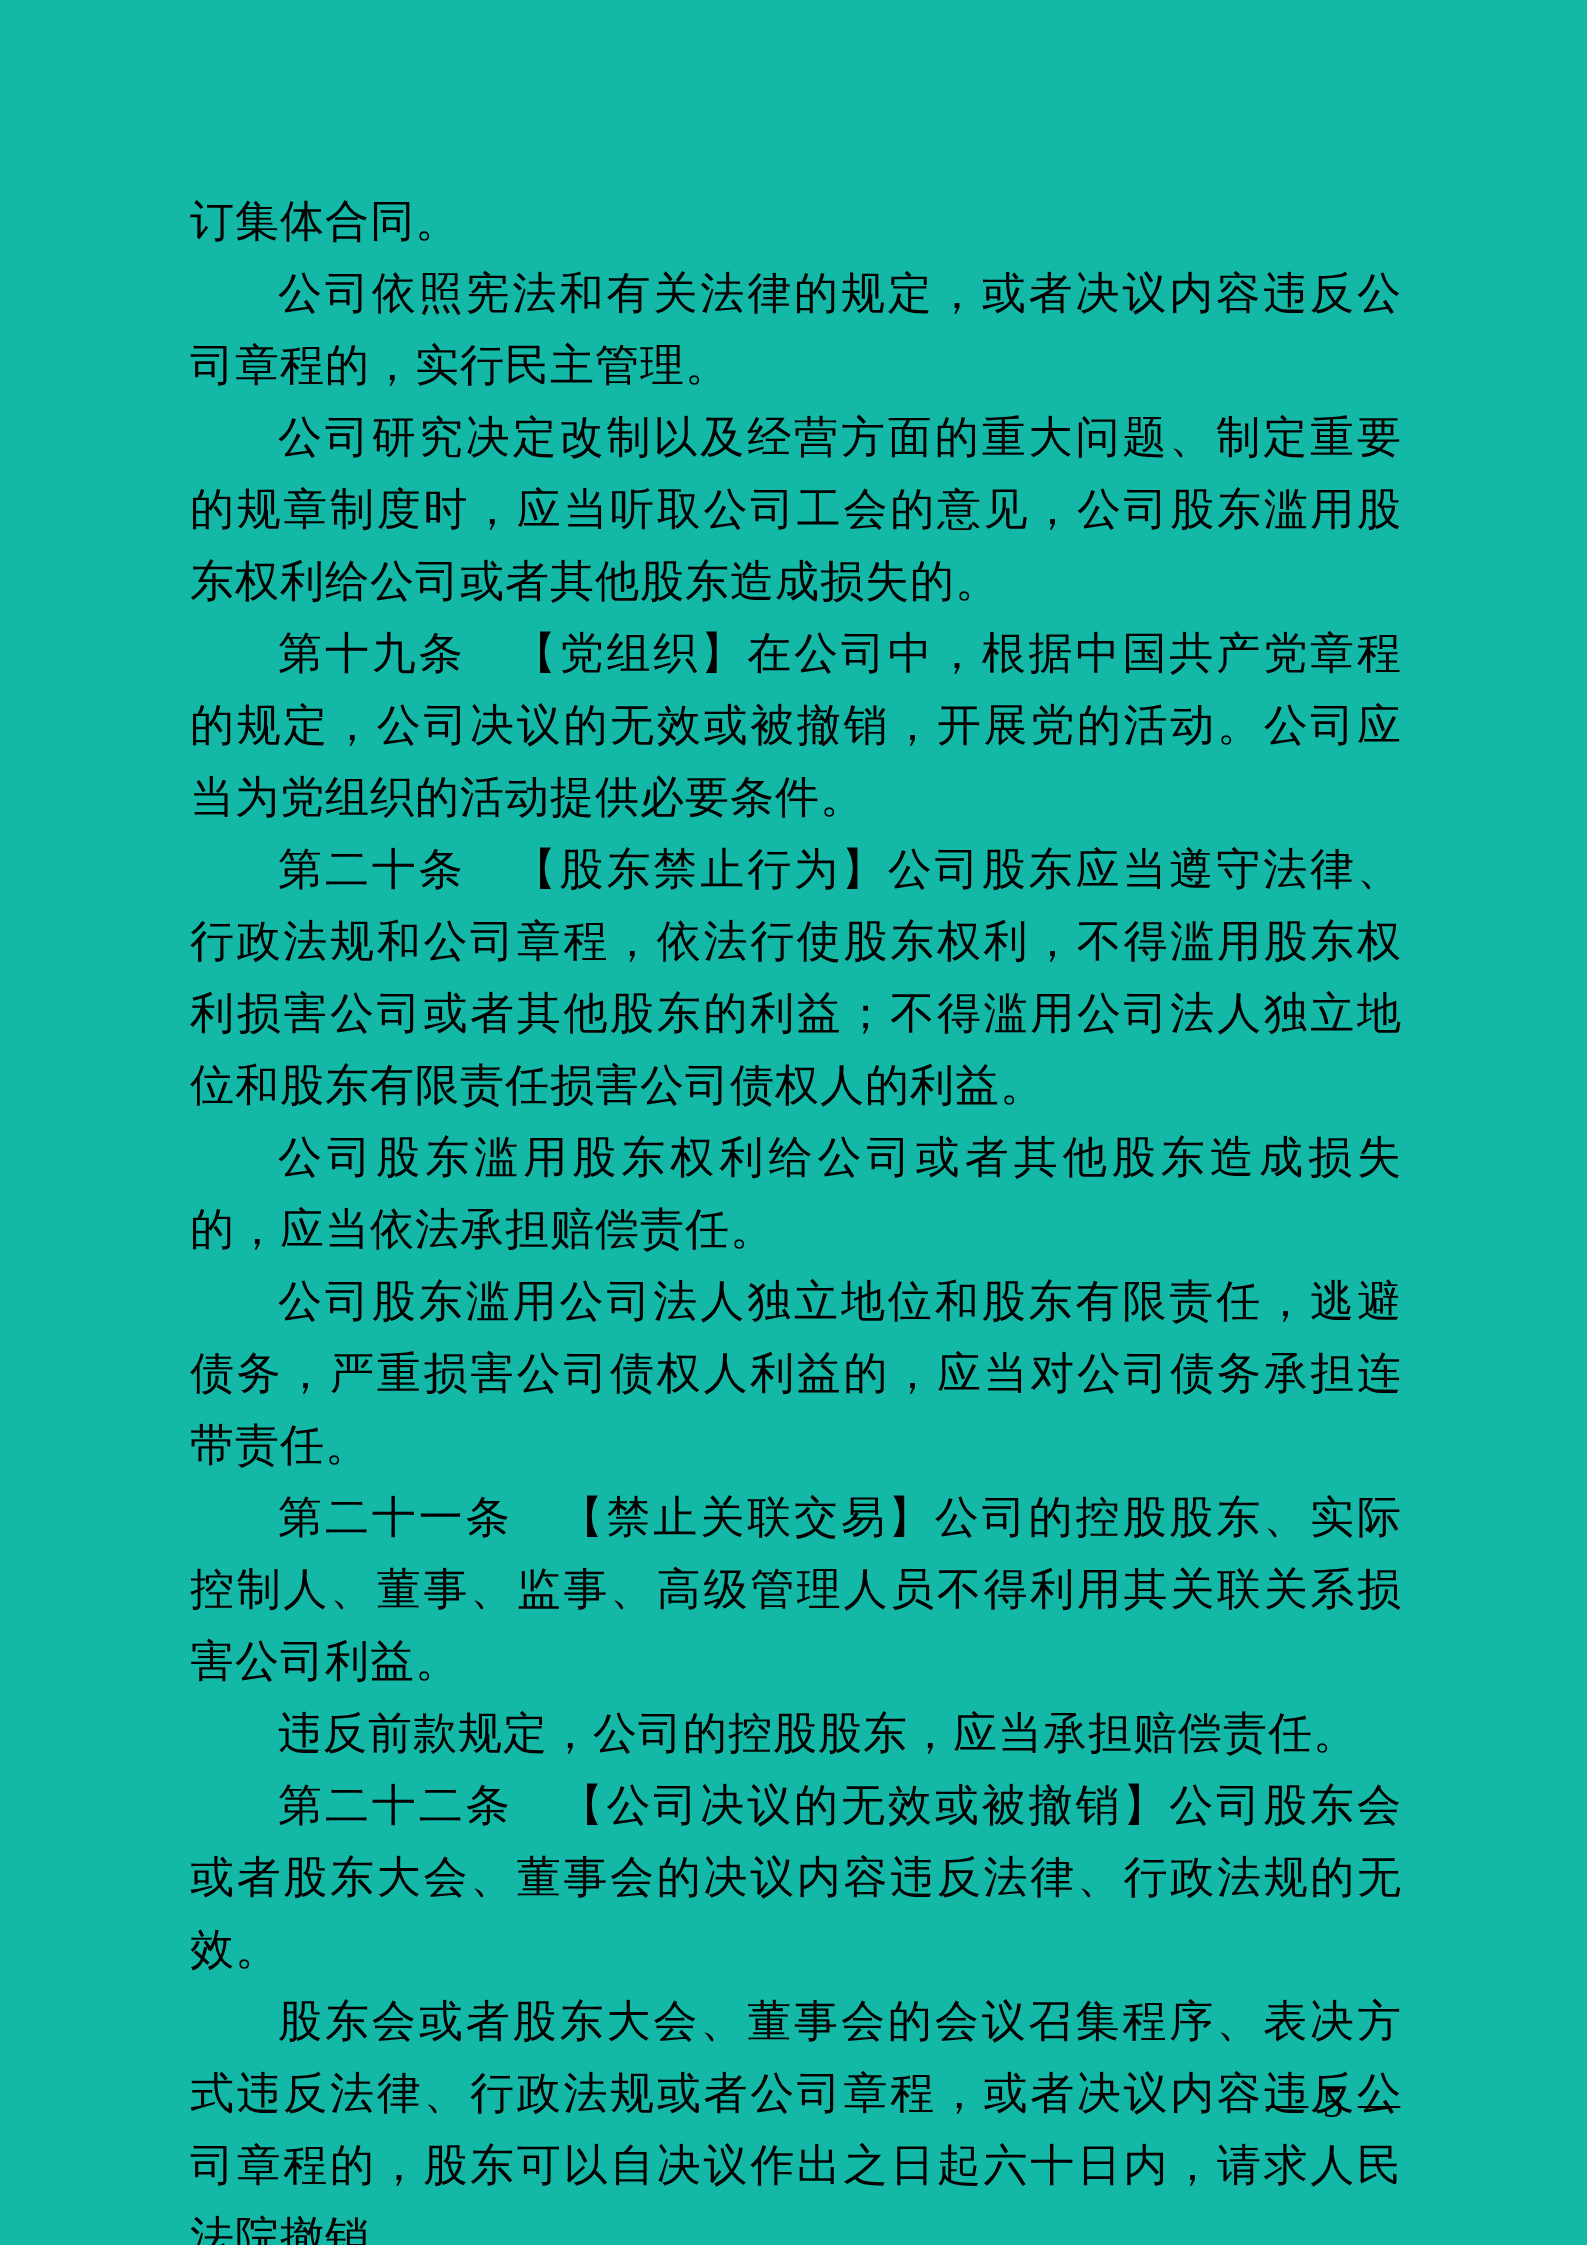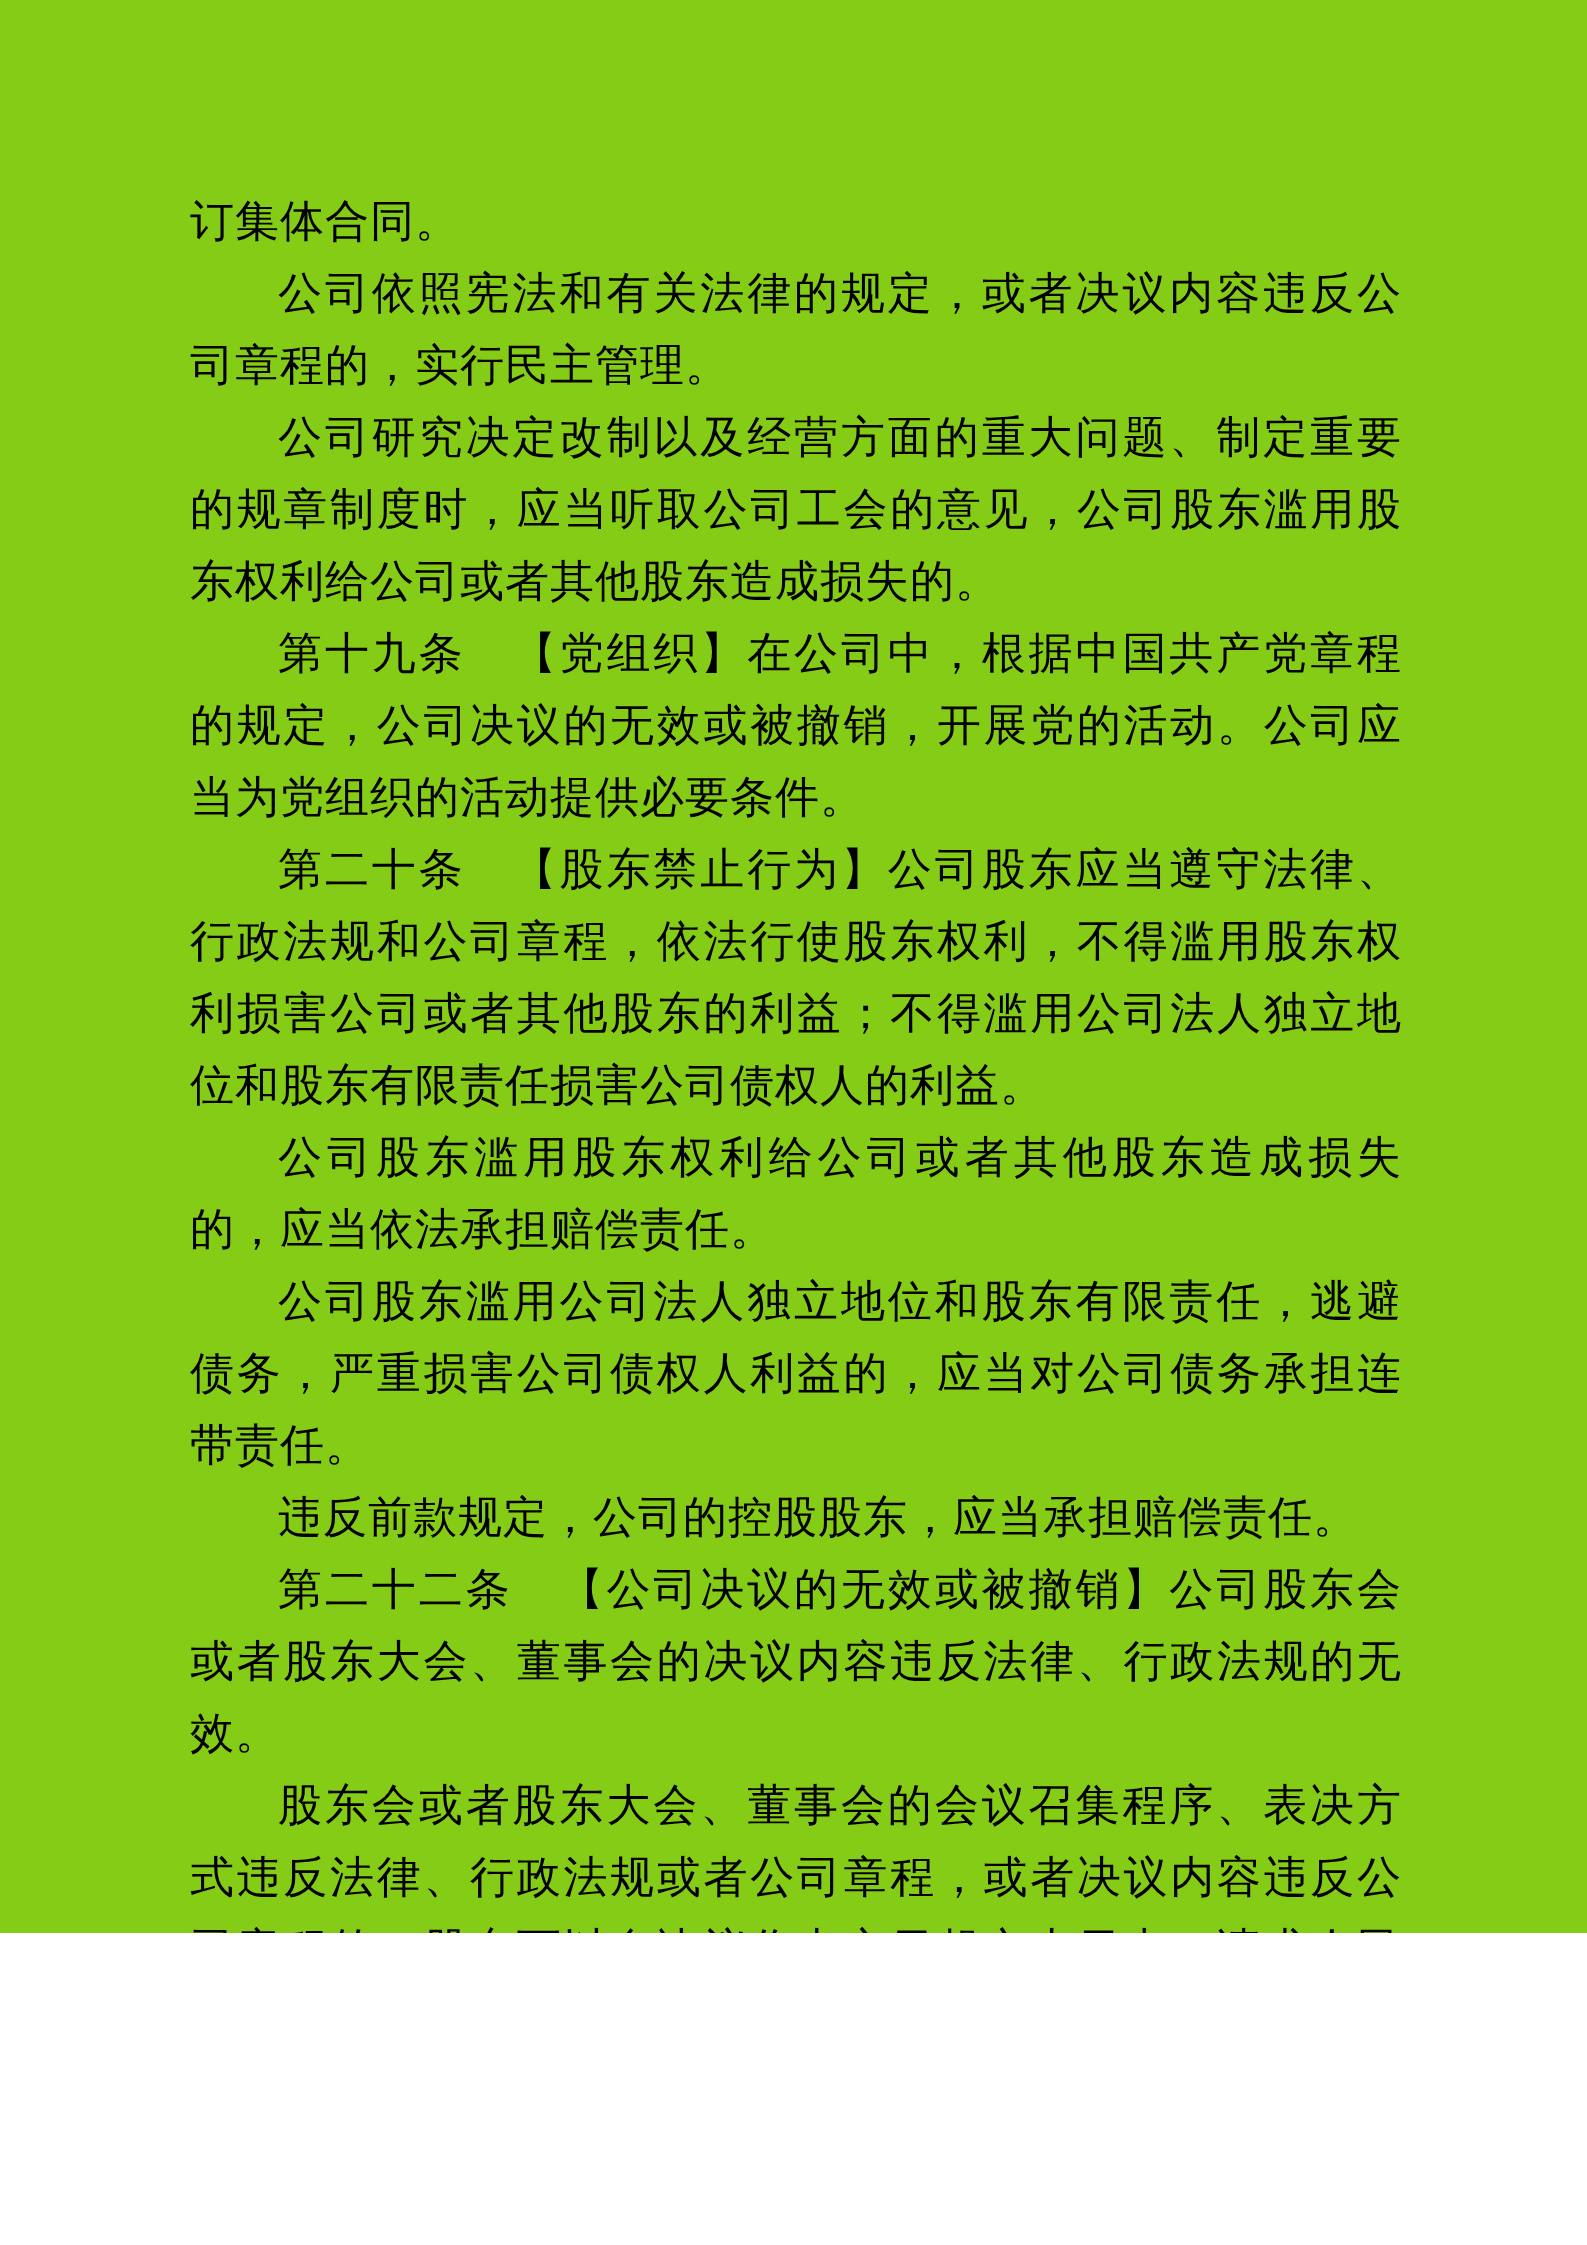--- a/index.html
+++ b/index.html
@@ -3,22 +3,22 @@
 <meta charset="utf-8">
 <style>
   html, body {
     margin: 0;
     padding: 0;
     background: #ffffff;
   }
   .page {
     position: relative;
     width: 1587px;
-    height: 1933px;
-    background: #84cc16;
+    height: 2245px;
+    background: #14b8a6;
     overflow: hidden;
     font-family: "Liberation Serif", "DejaVu Serif", serif;
     color: #000000;
   }
   .text-block {
     position: absolute;
     left: 190px;
     top: 186px;
     width: 1212px;
     font-size: 44px;
@@ -51,20 +51,21 @@
 
 <div class="page">
   <div class="text-block">
     <p class="para no-indent">订集体合同。</p>
     <p class="para">公司依照宪法和有关法律的规定，或者决议内容违反公司章程的，实行民主管理。</p>
     <p class="para">公司研究决定改制以及经营方面的重大问题、制定重要的规章制度时，应当听取公司工会的意见，公司股东滥用股东权利给公司或者其他股东造成损失的。</p>
     <p class="para">第十九条　【党组织】在公司中，根据中国共产党章程的规定，公司决议的无效或被撤销，开展党的活动。公司应当为党组织的活动提供必要条件。</p>
     <p class="para">第二十条　【股东禁止行为】公司股东应当遵守法律、行政法规和公司章程，依法行使股东权利，不得滥用股东权利损害公司或者其他股东的利益；不得滥用公司法人独立地位和股东有限责任损害公司债权人的利益。</p>
     <p class="para">公司股东滥用股东权利给公司或者其他股东造成损失的，应当依法承担赔偿责任。</p>
     <p class="para">公司股东滥用公司法人独立地位和股东有限责任，逃避债务，严重损害公司债权人利益的，应当对公司债务承担连带责任。</p>
+    <p class="para">第二十一条　【禁止关联交易】公司的控股股东、实际控制人、董事、监事、高级管理人员不得利用其关联关系损害公司利益。</p>
     <p class="para">违反前款规定，公司的控股股东，应当承担赔偿责任。</p>
     <p class="para">第二十二条　【公司决议的无效或被撤销】公司股东会或者股东大会、董事会的决议内容违反法律、行政法规的无效。</p>
     <p class="para">股东会或者股东大会、董事会的会议召集程序、表决方式违反法律、行政法规或者公司章程，或者决议内容违反公司章程的，股东可以自决议作出之日起六十日内，请求人民法院撤销。</p>
   </div>
   <div class="footer">
     <span>— 5 —</span>
   </div>
 </div>
 
 </body></html>

